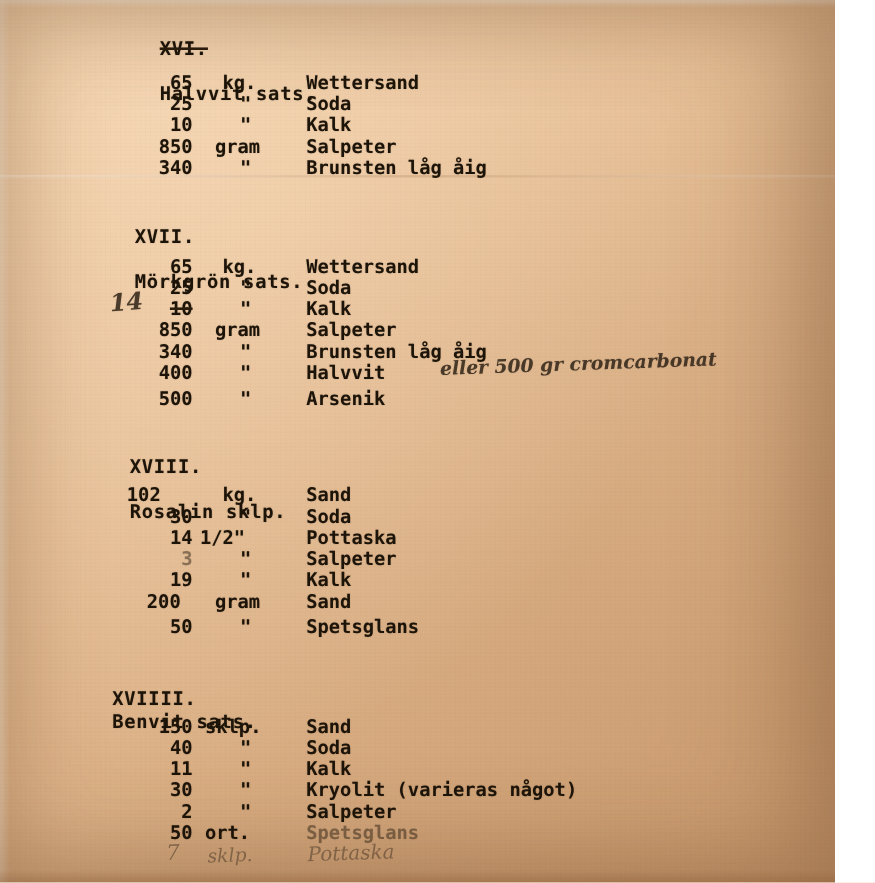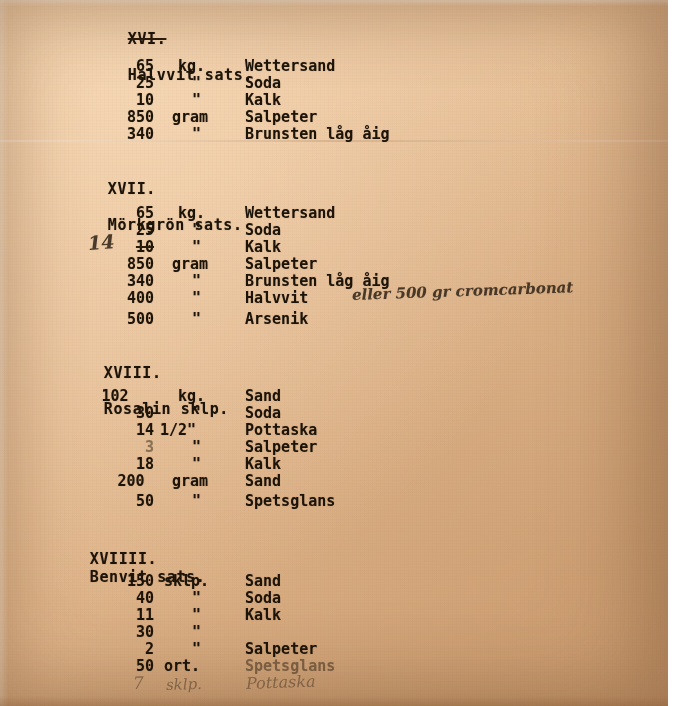--- a/index.html
+++ b/index.html
@@ -223,21 +223,21 @@
       <span class="qty" style="left:108px; top:421px;">14</span>
       <span class="unit" style="left:160px; top:421px;">1/2"</span>
       <span class="name" style="left:245px; top:421px;">Pottaska</span>
     </div>
     <div class="row">
       <span class="qty faint" style="left:108px; top:438px;">3</span>
       <span class="unit" style="left:192px; top:438px;">"</span>
       <span class="name" style="left:245px; top:438px;">Salpeter</span>
     </div>
     <div class="row">
-      <span class="qty" style="left:108px; top:455px;">18</span>
+      <span class="qty" style="left:108px; top:455px;">19</span>
       <span class="unit" style="left:192px; top:455px;">"</span>
       <span class="name" style="left:245px; top:455px;">Kalk</span>
     </div>
     <div class="row">
       <span class="qty" style="left:108px; top:472px;text-align:center;">200</span>
       <span class="unit" style="left:172px; top:472px;">gram</span>
       <span class="name" style="left:245px; top:472px;">Sand</span>
     </div>
     <div class="row">
       <span class="qty" style="left:108px; top:492px;">50</span>
@@ -261,20 +261,21 @@
       <span class="name" style="left:245px; top:589px;">Soda</span>
     </div>
     <div class="row">
       <span class="qty" style="left:108px; top:606px;">11</span>
       <span class="unit" style="left:192px; top:606px;">"</span>
       <span class="name" style="left:245px; top:606px;">Kalk</span>
     </div>
     <div class="row">
       <span class="qty" style="left:108px; top:623px;">30</span>
       <span class="unit" style="left:192px; top:623px;">"</span>
+      <span class="name" style="left:245px; top:623px;">Kryolit (varieras något)</span>
     </div>
     <div class="row">
       <span class="qty" style="left:108px; top:640px;">2</span>
       <span class="unit" style="left:192px; top:640px;">"</span>
       <span class="name" style="left:245px; top:640px;">Salpeter</span>
     </div>
     <div class="row">
       <span class="qty" style="left:108px; top:657px;">50</span>
       <span class="unit" style="left:164px; top:657px;">ort.</span>
       <span class="name faint" style="left:245px; top:657px;">Spetsglans</span>

